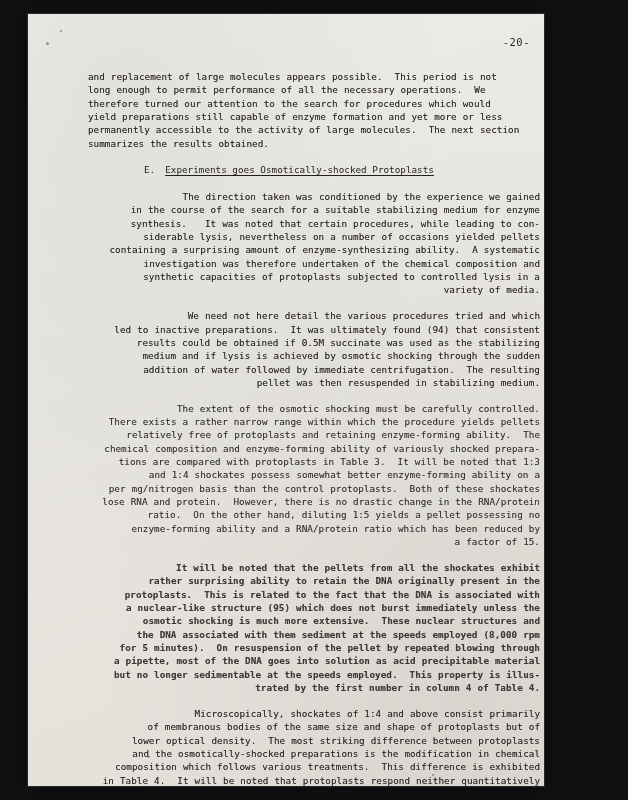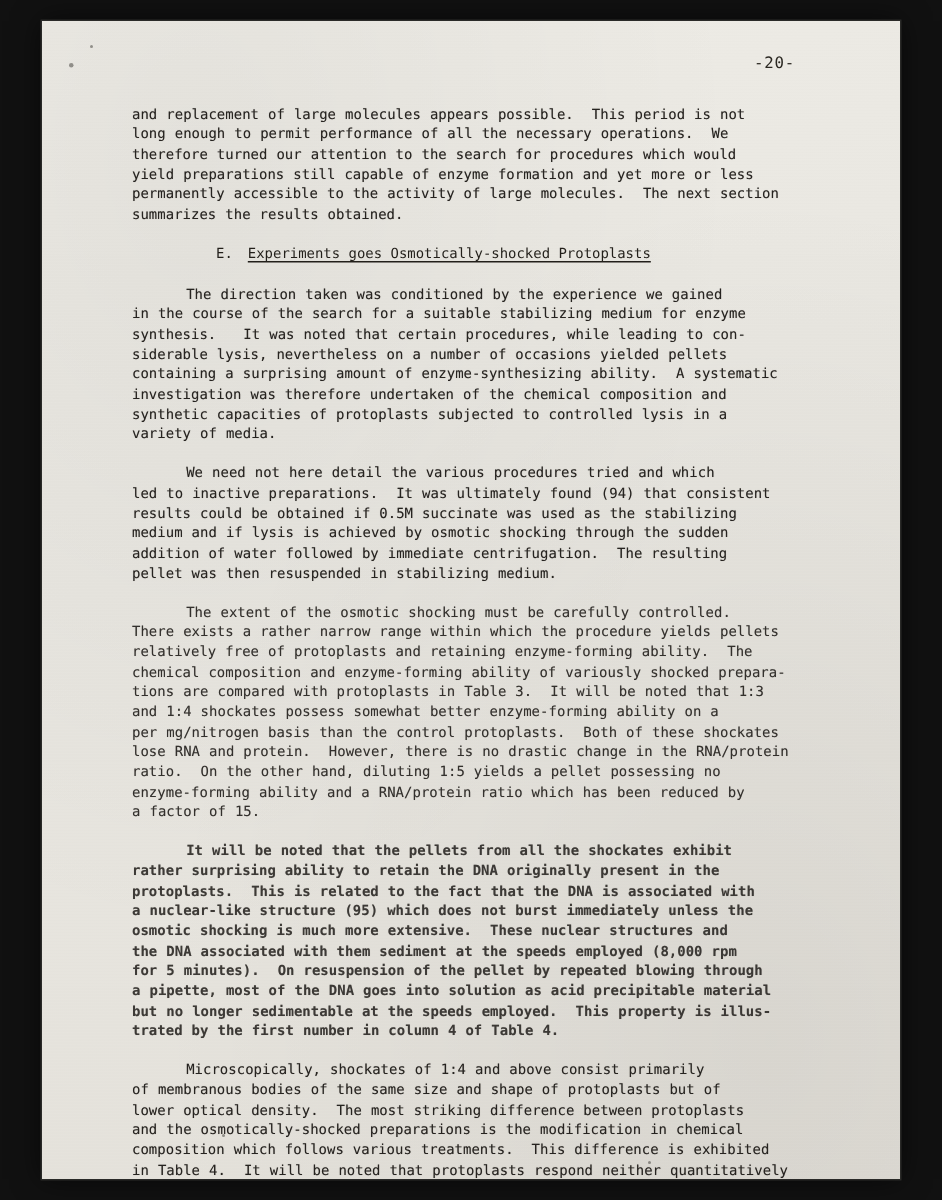--- a/index.html
+++ b/index.html
@@ -11,21 +11,21 @@
     position: relative;
     width: 628px;
     height: 800px;
     background: #111111;
     overflow: hidden;
   }
   .paper {
     position: absolute;
     left: 28px;
     top: 14px;
-    width: 572px;
+    width: 516px;
     height: 772px;
     background: #e8e6e0;
     background-image:
       radial-gradient(ellipse at 18% 12%, rgba(0,0,0,0.045), rgba(0,0,0,0) 55%),
       radial-gradient(ellipse at 85% 88%, rgba(0,0,0,0.05), rgba(0,0,0,0) 60%),
       linear-gradient(160deg, #efede7 0%, #e9e7e1 40%, #e3e0d9 100%);
     box-shadow: 0 0 0 1px #2a2a28, 0 0 18px rgba(0,0,0,0.6);
   }
   .grain {
     position: absolute;
@@ -62,20 +62,21 @@
     letter-spacing: 0.02px;
     margin: 0 0 12.5px 0;
     text-align: left;
     white-space: pre-wrap;
     word-spacing: 0.4px;
     color: #262320;
     text-shadow: 0 0 0.5px rgba(40,36,30,0.35);
   }
   p.indent {
     text-indent: 0;
+    text-align: right;
   }
   .section-heading {
     margin: 4px 0 14px 0;
     font-size: 9.3px;
     line-height: 13.35px;
     padding-left: 56px;
     color: #221f1a;
   }
   .section-heading .letter {
     margin-right: 10px;

